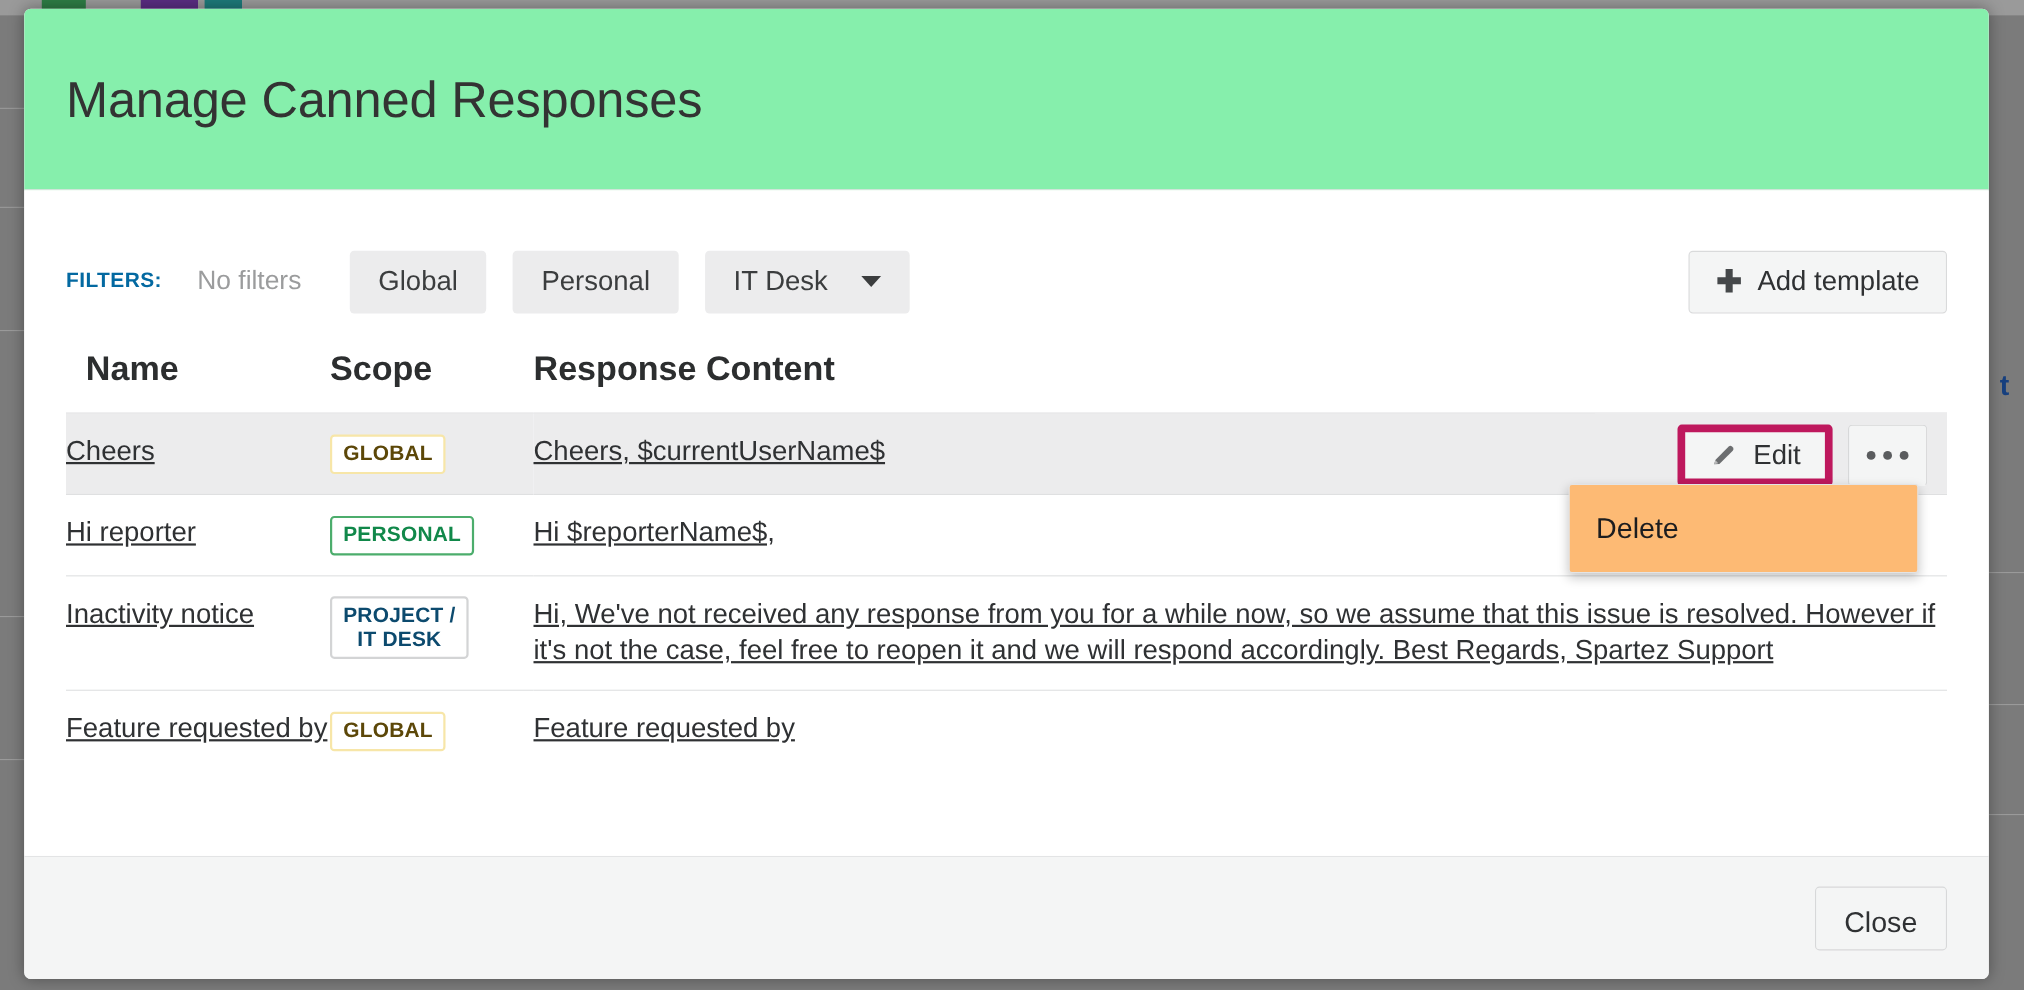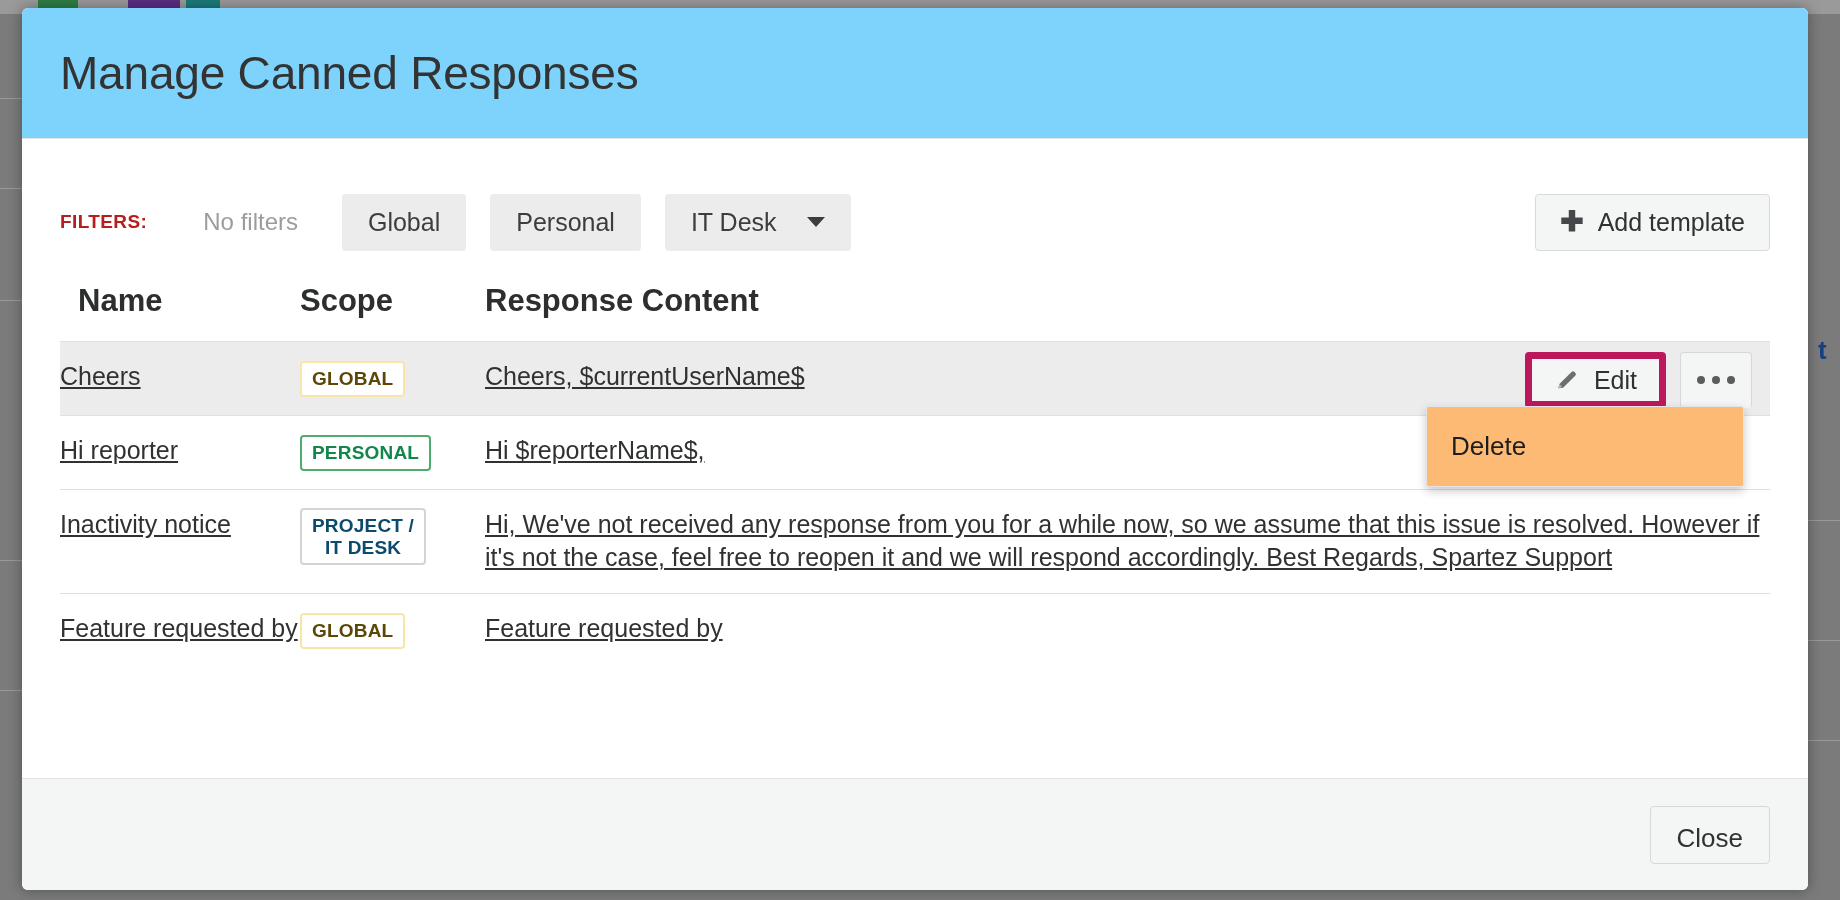--- a/index.html
+++ b/index.html
@@ -45,22 +45,22 @@
     background: #ffffff;
     border-radius: 6px;
     box-shadow: 0 0 14px rgba(0,0,0,.35);
     display: flex;
     flex-direction: column;
     overflow: hidden;
   }
 
   
   .modal-header {
-    height: 131px;
-    background: #7dd3fc;
+    height: 165px;
+    background: #86efac;
     border-bottom: 1px solid #e2e3e4;
     display: flex;
     align-items: center;
     padding: 0 38px;
     flex: none;
   }
   .modal-title {
     font-size: 46px;
     color: #333333;
     font-weight: normal;
@@ -79,23 +79,23 @@
   
   .filter-bar {
     display: flex;
     align-items: center;
     height: 62px;
     margin-top: 22px;
   }
   .filters-label {
     font-size: 19px;
     font-weight: bold;
-    color: #b91c1c;
+    color: #0369a1;
     letter-spacing: 0.4px;
-    margin-right: 56px;
+    margin-right: 32px;
   }
   .no-filters {
     font-size: 24px;
     color: #9b9c9d;
     margin-right: 44px;
   }
   .chip {
     background: #ececed;
     border: none;
     border-radius: 4px;

